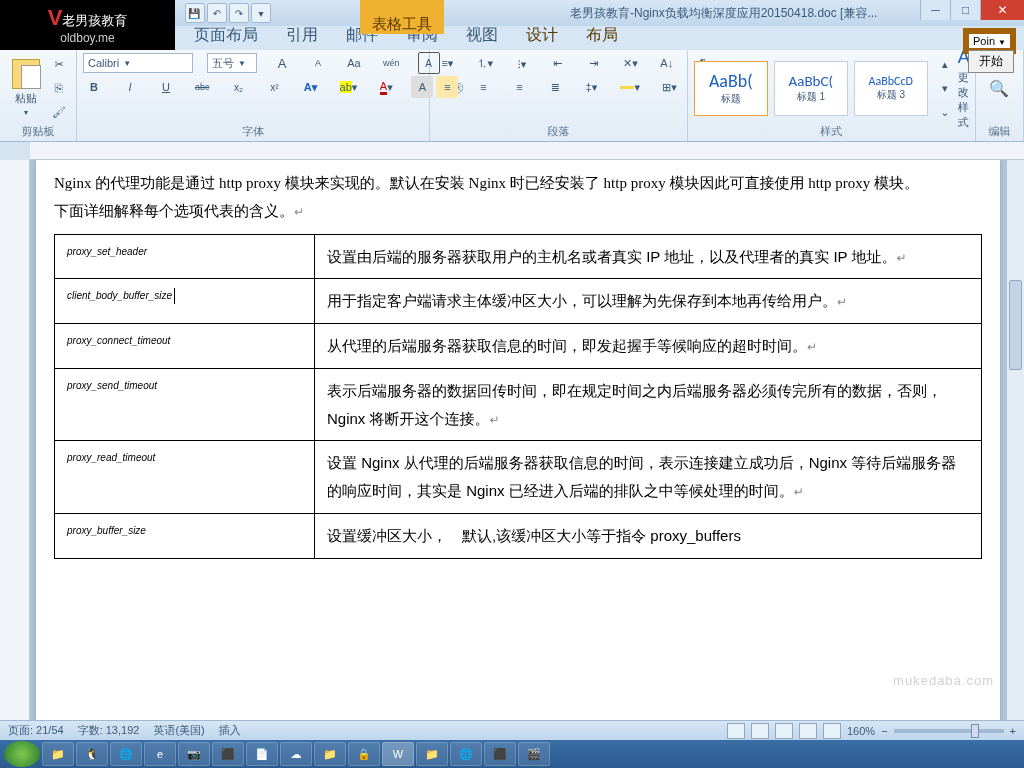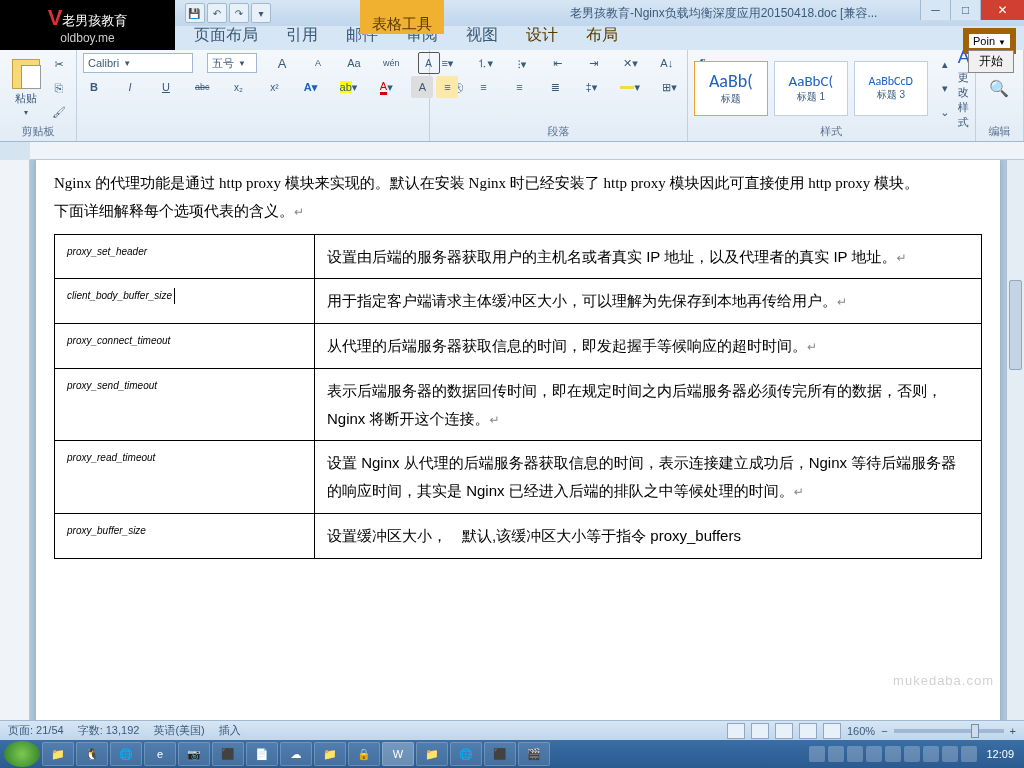--- a/index.html
+++ b/index.html
@@ -160,20 +160,21 @@
         <div class="rbtn" style="text-decoration:line-through;font-size:9px">abc</div>
         <div class="rbtn" style="font-size:10px">x₂</div>
         <div class="rbtn" style="font-size:10px">x²</div>
         <div class="rbtn" style="color:#2060c0;font-weight:bold">A▾</div>
         <div class="rbtn"><span style="background:#ff0">ab</span>▾</div>
         <div class="rbtn"><span style="color:#c00;border-bottom:3px solid #c00">A</span>▾</div>
         <div class="rbtn" style="background:#ddd">A</div>
         <div class="rbtn">㊋</div>
       </div>
     </div>
+    <div class="glabel">字体</div>
   </div>
 
   <div class="group" style="min-width:230px">
     <div class="gbody col" style="align-items:flex-start">
       <div class="row">
         <div class="rbtn">≡▾</div>
         <div class="rbtn">⒈▾</div>
         <div class="rbtn">⁝▾</div>
         <div class="rbtn">⇤</div>
         <div class="rbtn">⇥</div>
@@ -312,25 +313,13 @@
   <div class="tbitem">⬛</div>
   <div class="tbitem">📄</div>
   <div class="tbitem">☁</div>
   <div class="tbitem">📁</div>
   <div class="tbitem">🔒</div>
   <div class="tbitem" style="background:rgba(255,255,255,0.3)">W</div>
   <div class="tbitem">📁</div>
   <div class="tbitem">🌐</div>
   <div class="tbitem">⬛</div>
   <div class="tbitem">🎬</div>
-  <div class="tray">
-    <div class="ti"></div>
-    <div class="ti"></div>
-    <div class="ti"></div>
-    <div class="ti"></div>
-    <div class="ti"></div>
-    <div class="ti"></div>
-    <div class="ti"></div>
-    <div class="ti"></div>
-    <div class="ti"></div>
-    <div class="clock">12:09</div>
-  </div>
 </div>
 
 </body></html>

